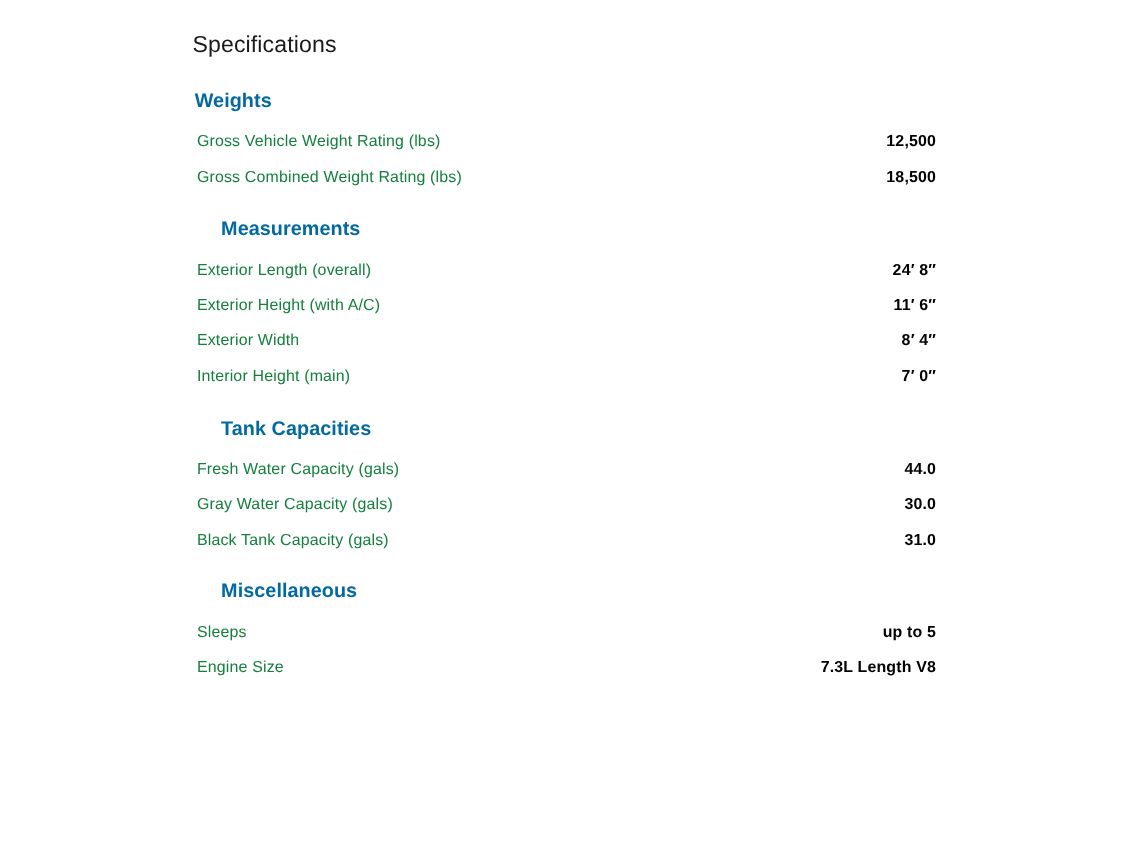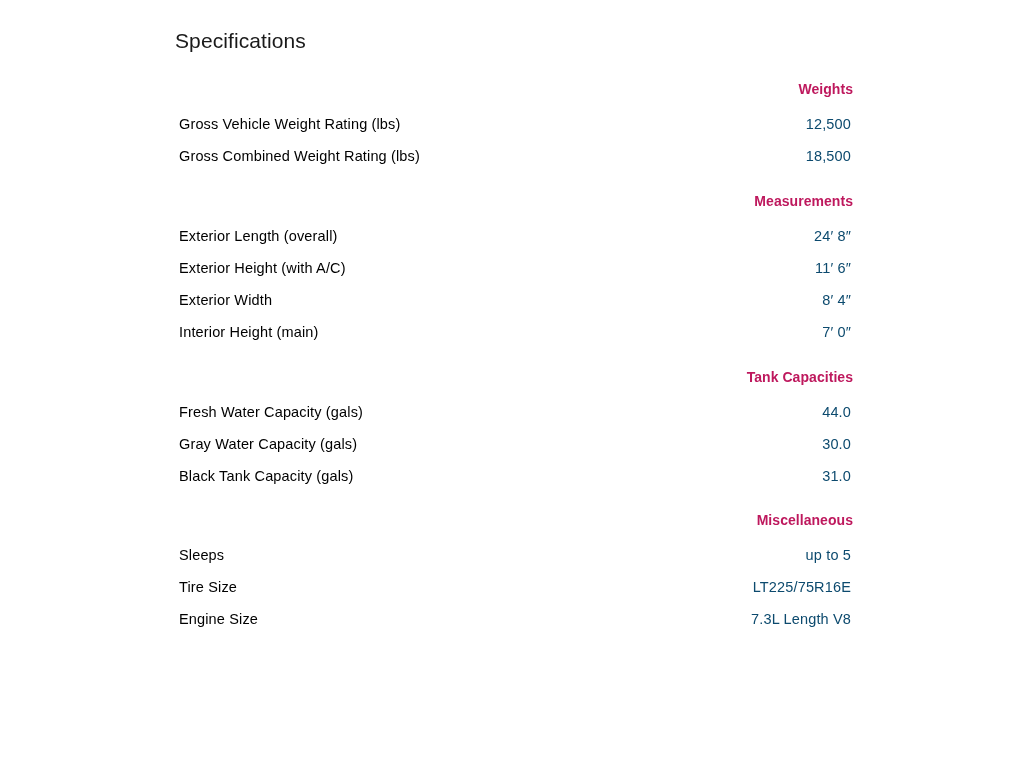--- a/index.html
+++ b/index.html
@@ -32,49 +32,48 @@
     font-weight: 400;
     color: #1a1a1a;
     letter-spacing: 0.1px;
     margin: 0 0 28px 0;
     line-height: 1.2;
   }
   .spec-group {
     margin-bottom: 6px;
   }
   .group-heading {
-    font-size: 14px;
+    font-size: 18px;
     font-weight: 700;
-    color: #be185d;
+    color: #0369a1;
     margin: 0 0 18px 2px;
     letter-spacing: 0.05px;
-    text-align: right;
   }
   .group-heading.spaced {
     margin-top: 26px;
     padding-left: 24px;
   }
   .spec-row {
     display: flex;
     justify-content: space-between;
     align-items: baseline;
     padding: 0 2px 0 4px;
     margin-bottom: 12.5px;
   }
   .spec-label {
     font-size: 14.5px;
     font-weight: 400;
-    color: #000000;
+    color: #15803d;
     letter-spacing: 0.15px;
     line-height: 1.35;
   }
   .spec-value {
     font-size: 14.5px;
-    font-weight: 400;
-    color: #0c4a6e;
+    font-weight: 700;
+    color: #000000;
     letter-spacing: 0.15px;
     line-height: 1.35;
     text-align: left;
     white-space: nowrap;
   }
 </style>
 </head>
 <body>
 
 <div class="page">
@@ -129,22 +128,18 @@
       </div>
     </section>
 
     <section class="spec-group">
       <h2 class="group-heading spaced">Miscellaneous</h2>
       <div class="spec-row">
         <span class="spec-label">Sleeps</span>
         <span class="spec-value">up to 5</span>
       </div>
       <div class="spec-row">
-        <span class="spec-label">Tire Size</span>
-        <span class="spec-value">LT225/75R16E</span>
-      </div>
-      <div class="spec-row">
         <span class="spec-label">Engine Size</span>
         <span class="spec-value">7.3L Length V8</span>
       </div>
     </section>
   </div>
 </div>
 
 </body></html>

